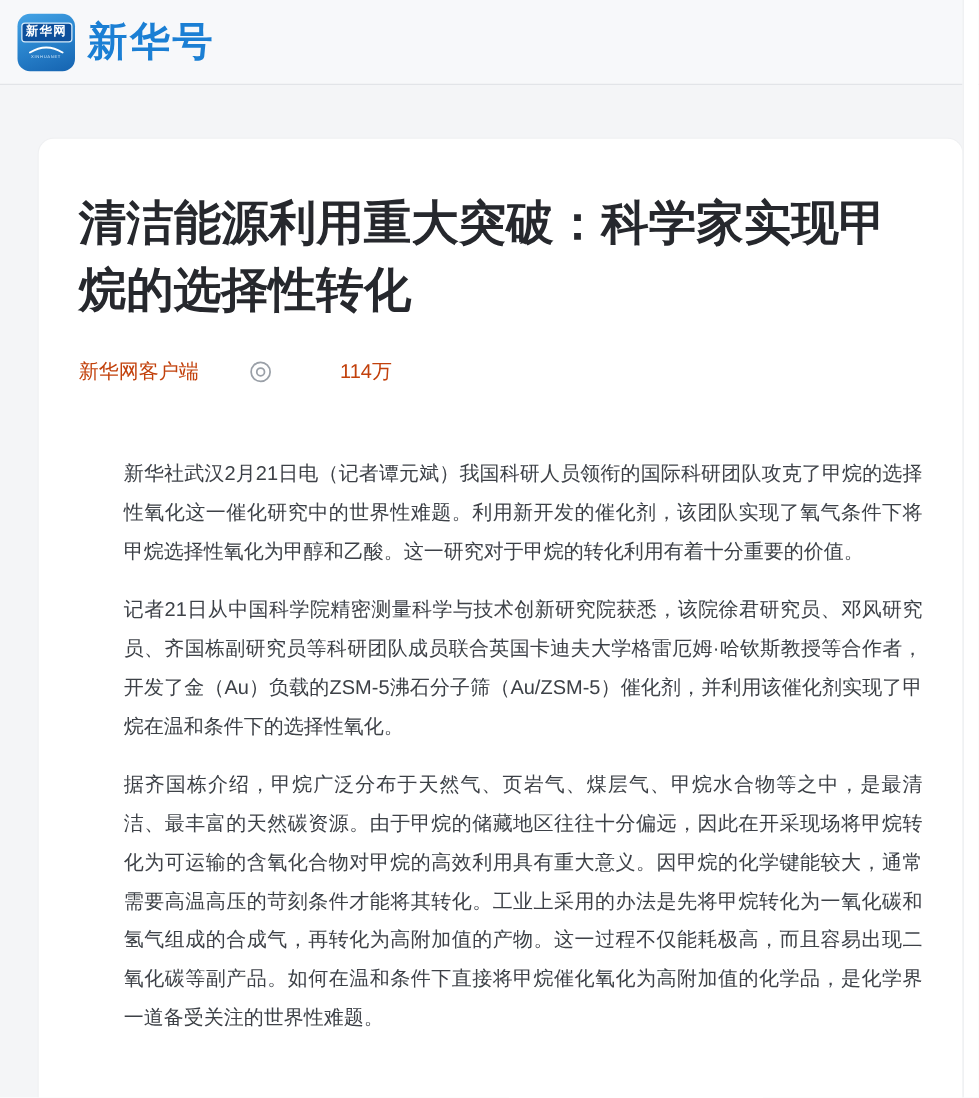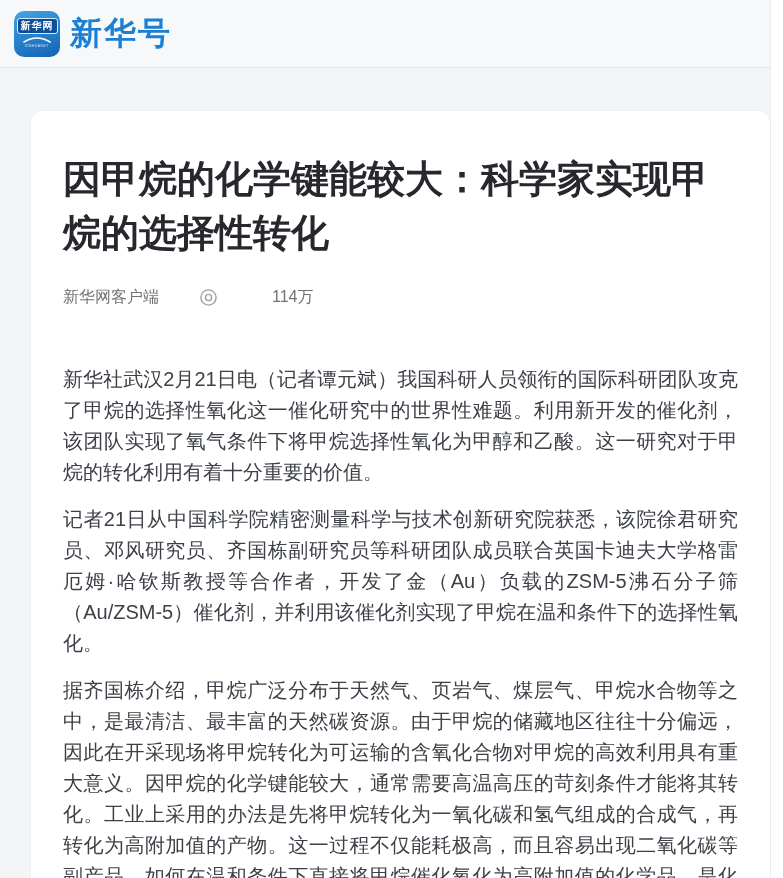--- a/index.html
+++ b/index.html
@@ -75,38 +75,39 @@
     font-size: 38px;
     line-height: 54px;
     font-weight: bold;
     color: #26282d;
     letter-spacing: 0;
   }
   .byline {
     margin-top: 27px;
     display: flex;
     align-items: center;
-    color: #737373;
+    color: #c2410c;
     font-size: 16px;
   }
   .byline .source { cursor: pointer; }
   .byline .views-group {
     display: flex;
     align-items: center;
     margin-left: 40px;
     gap: 47px;
   }
   .eye-icon { display: block; margin-right: 7px; }
   .article-content { margin-top: 56px; }
   .article-content p {
-    font-size: 20px;
+    font-size: 16px;
     line-height: 31px;
     color: #3d4147;
     text-align: justify;
     margin-bottom: 16px;
+    margin-left: 36px;
   }
 
   
   .scroll-track {
     position: absolute;
     top: 0; right: 0;
     width: 13px; height: 878px;
     background: #ffffff;
     border-left: 1px solid #ebedef;
     z-index: 10;
@@ -121,21 +122,21 @@
     <svg class="logo-arc" width="30" height="7" viewBox="0 0 30 7">
       <path d="M2 6 Q 15 -2 28 6" stroke="#ffffff" stroke-width="1.6" fill="none" stroke-linecap="round"></path>
     </svg>
     <span class="logo-sub">XINHUANET</span>
   </div>
   <div class="brand-word">新华号</div>
 </header>
 
 <main class="page-body">
   <article class="article-card">
-    <h1 class="article-title">因甲烷的化学键能较大：科学家实现甲烷的选择性转化</h1>
+    <h1 class="article-title">清洁能源利用重大突破：科学家实现甲烷的选择性转化</h1>
 
     <div class="byline">
       <span class="source">新华网客户端</span>
       <span class="views-group">
         <svg class="eye-icon" width="19" height="19" viewBox="0 0 19 19">
           <circle cx="9.5" cy="9.5" r="7.6" stroke="#9aa0a8" stroke-width="1.4" fill="none"></circle>
           <circle cx="9.5" cy="9.5" r="3.1" stroke="#9aa0a8" stroke-width="1.4" fill="none"></circle>
         </svg>
         <span>114万</span>
       </span>

